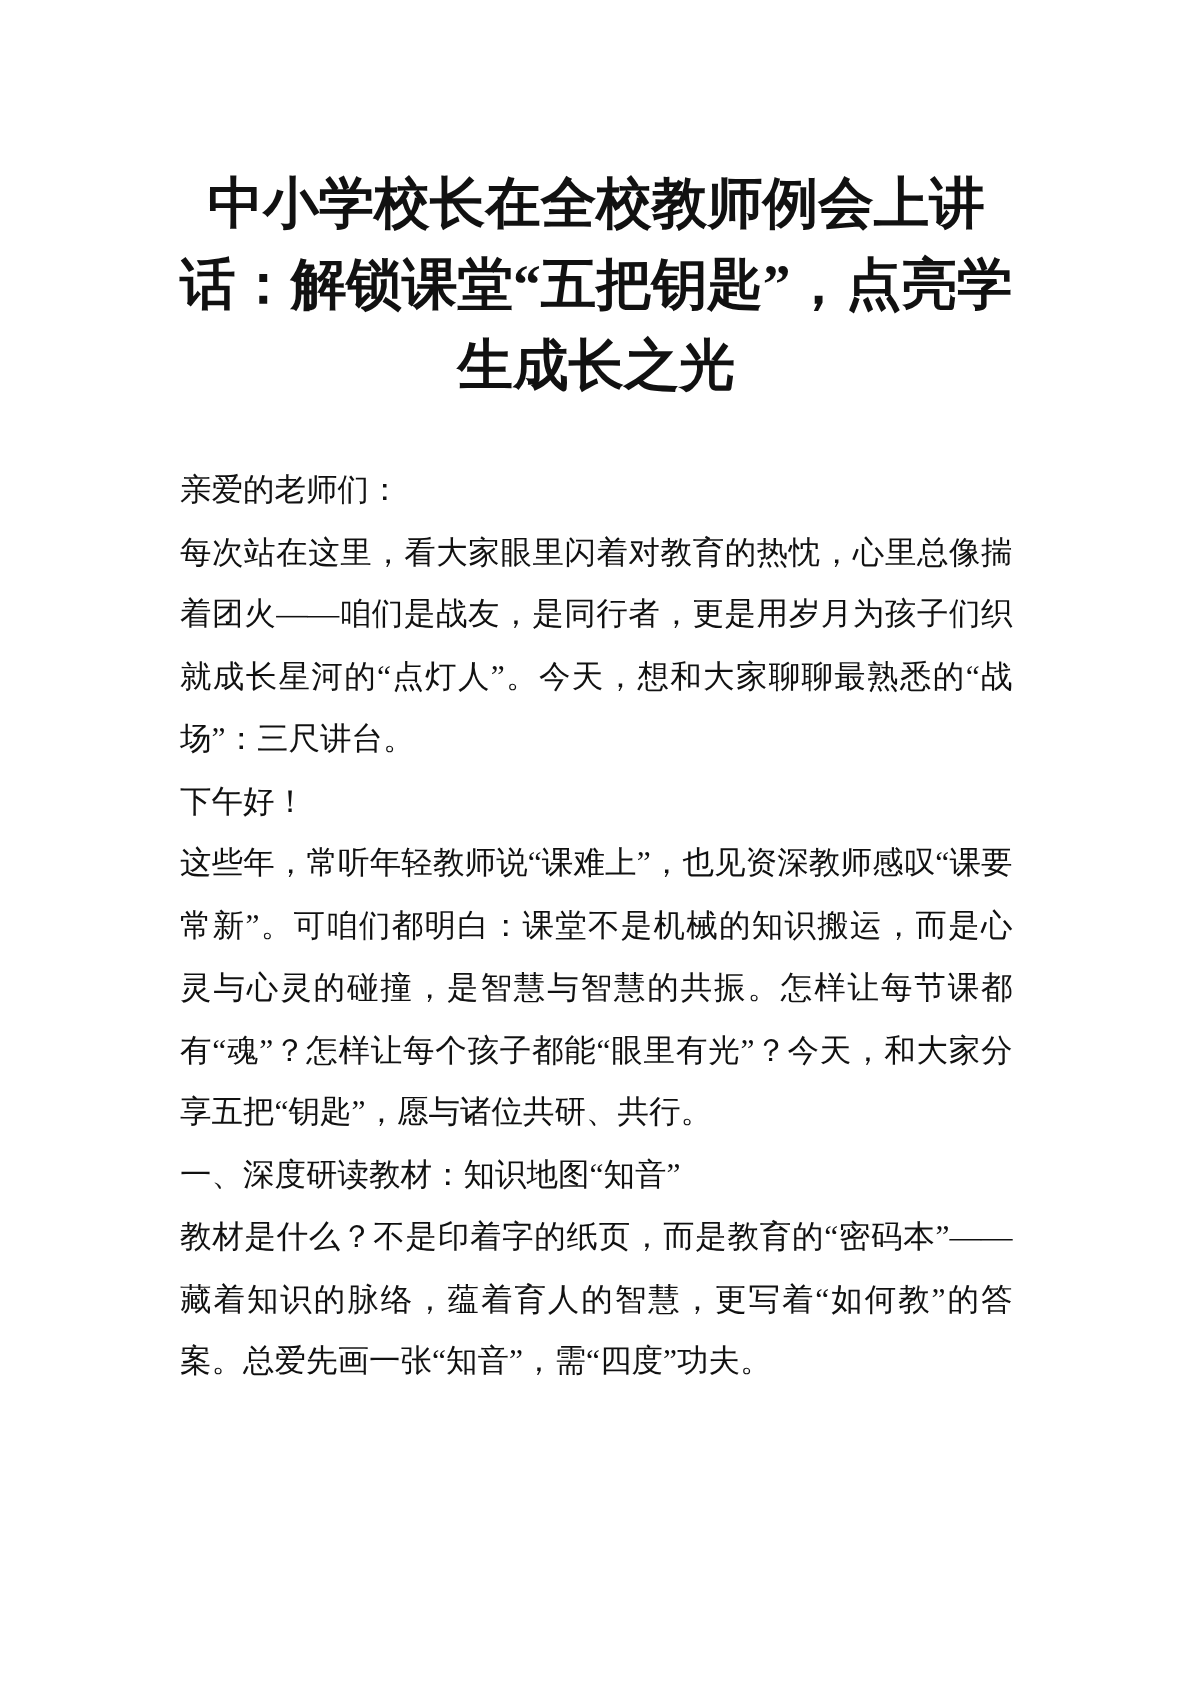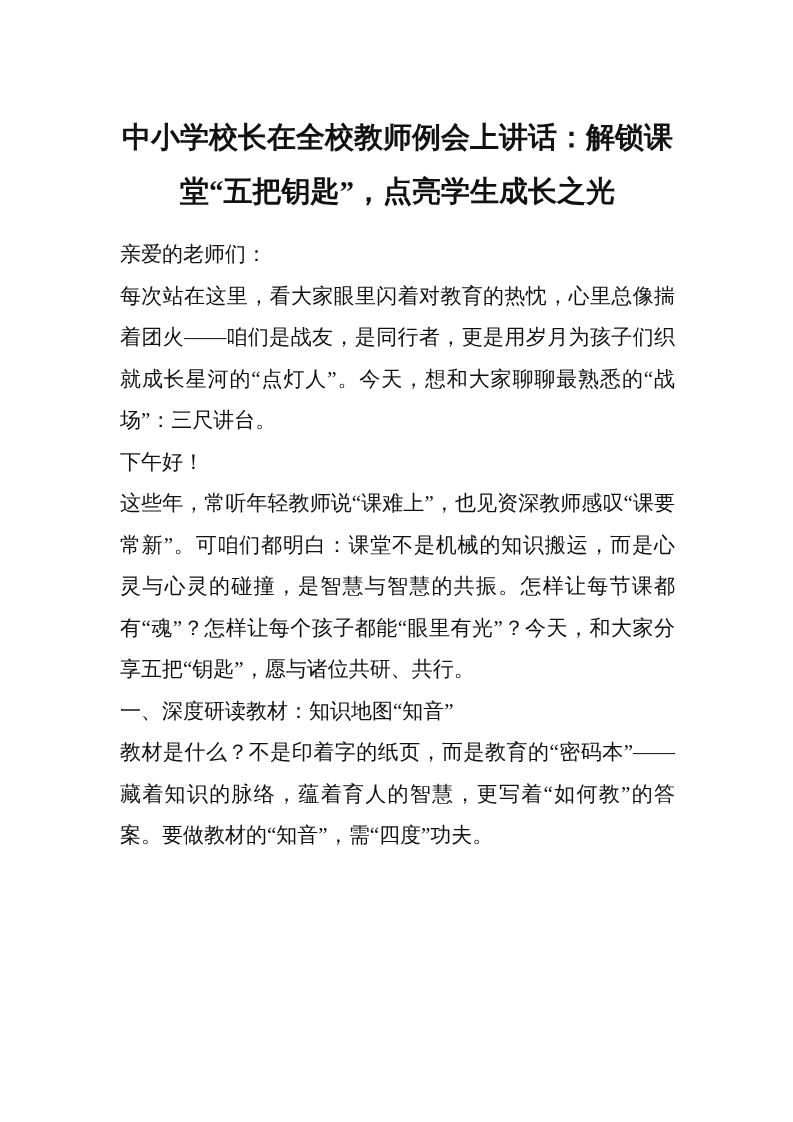--- a/index.html
+++ b/index.html
@@ -14,27 +14,27 @@
     background: #ffffff;
     box-sizing: border-box;
     padding: 110px 118px 0 120px;
     overflow: hidden;
     color: #111111;
   }
   .doc-title {
     margin: 0;
     font-family: "Liberation Serif", "DejaVu Serif", serif;
     font-weight: bold;
-    font-size: 29px;
+    font-size: 37px;
     line-height: 54px;
     text-align: center;
     color: #111111;
   }
   .doc-content {
-    margin-top: 16px;
+    margin-top: 34px;
   }
   .para {
     margin: 0;
     font-family: "Liberation Serif", "DejaVu Serif", serif;
     font-size: 21px;
     line-height: 41.5px;
     text-align: justify;
     text-justify: inter-ideograph;
     word-break: break-all;
     color: #111111;
@@ -44,15 +44,15 @@
 <body>
 
 <div class="page">
   <h1 class="doc-title">中小学校长在全校教师例会上讲话：解锁课堂“五把钥匙”，点亮学生成长之光</h1>
   <div class="doc-content">
       <p class="para">亲爱的老师们：</p>
       <p class="para">每次站在这里，看大家眼里闪着对教育的热忱，心里总像揣着团火——咱们是战友，是同行者，更是用岁月为孩子们织就成长星河的“点灯人”。今天，想和大家聊聊最熟悉的“战场”：三尺讲台。</p>
       <p class="para">下午好！</p>
       <p class="para">这些年，常听年轻教师说“课难上”，也见资深教师感叹“课要常新”。可咱们都明白：课堂不是机械的知识搬运，而是心灵与心灵的碰撞，是智慧与智慧的共振。怎样让每节课都有“魂”？怎样让每个孩子都能“眼里有光”？今天，和大家分享五把“钥匙”，愿与诸位共研、共行。</p>
       <p class="para">一、深度研读教材：知识地图“知音”</p>
-      <p class="para">教材是什么？不是印着字的纸页，而是教育的“密码本”——藏着知识的脉络，蕴着育人的智慧，更写着“如何教”的答案。要做教材的“知音”，需“四度”功夫。</p>
+      <p class="para">教材是什么？不是印着字的纸页，而是教育的“密码本”——藏着知识的脉络，蕴着育人的智慧，更写着“如何教”的答案。总爱先画一张“知音”，需“四度”功夫。</p>
     </div>
 </div>
 
 </body></html>

